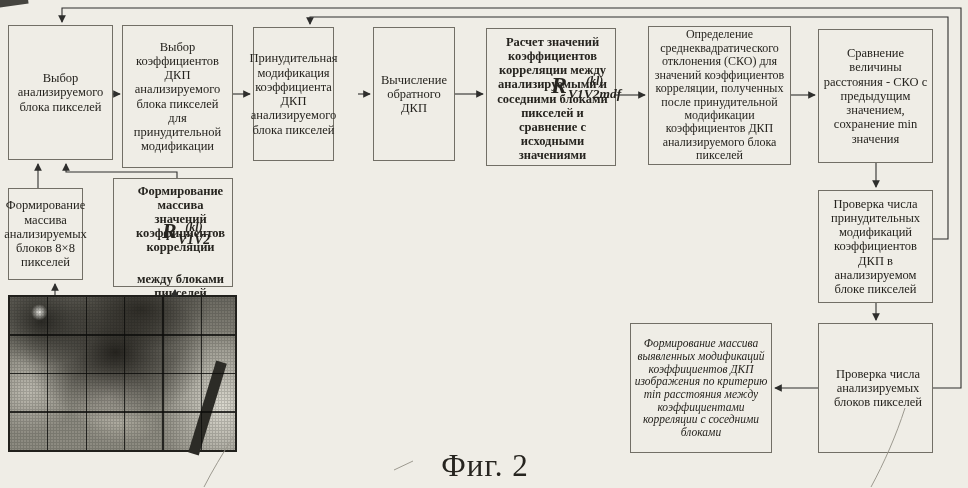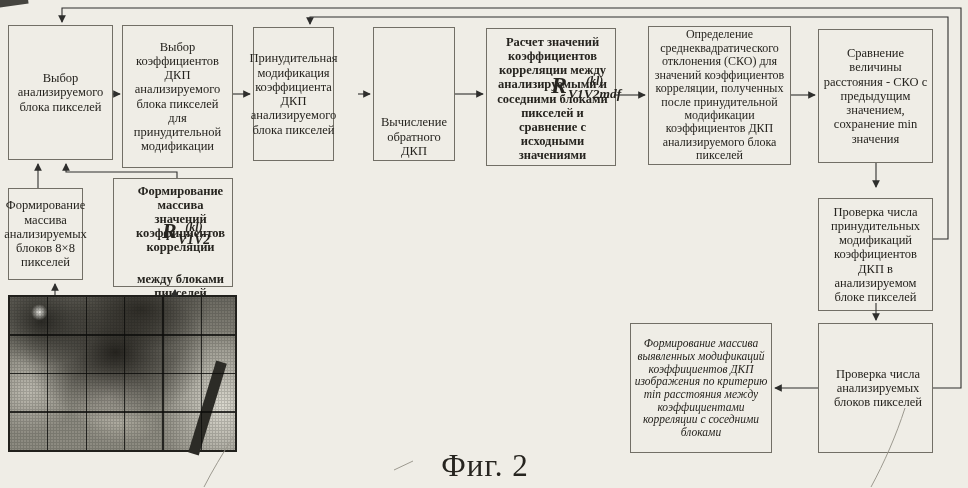--- a/index.html
+++ b/index.html
@@ -77,21 +77,21 @@
   </div>
 
   <div class="blk" style="left:122px; top:25px; width:111px; height:143px;">
     <span>Выбор коэффициентов ДКП анализируемого блока пикселей для принудительной модификации</span>
   </div>
 
   <div class="blk" style="left:253px; top:27px; width:81px; height:134px;">
     <span>Принудительная модификация коэффициента ДКП анализируемого блока пикселей</span>
   </div>
 
-  <div class="blk" style="left:373px; top:27px; width:82px; height:134px;align-items:flex-end;">
+  <div class="blk" style="left:373px; top:27px; width:82px; height:134px;">
     <span>Вычисление обратного ДКП</span>
   </div>
 
   <div class="blk left" style="left:486px; top:28px; width:130px; height:138px; padding:6px 4px 4px 7px; line-height:1.13;">
     <span>Расчет значений коэффициентов корреляции между анализируемыми и соседними блоками пикселей и сравнение с исходными значениями</span>
     <span class="formula" style="left:64px; top:46px;">
       <span class="base">R</span>
       <span class="scripts">
         <span class="sup">(kl)</span>
         <span class="sub">V1V2mdf</span>
@@ -100,21 +100,21 @@
   </div>
 
   <div class="blk" style="left:648px; top:26px; width:143px; height:139px; font-size:12px; line-height:1.12;">
     <span>Определение среднеквадратического отклонения (СКО) для значений коэффициентов корреляции, полученных после принудительной модификации коэффициентов ДКП анализируемого блока пикселей</span>
   </div>
 
   <div class="blk" style="left:818px; top:29px; width:115px; height:134px;">
     <span>Сравнение величины расстояния - СКО с предыдущим значением, сохранение min значения</span>
   </div>
 
-  <div class="blk" style="left:818px; top:198px; width:115px; height:113px;">
+  <div class="blk" style="left:818px; top:190px; width:115px; height:113px;">
     <span>Проверка числа принудительных модификаций коэффициентов ДКП в анализируемом блоке пикселей</span>
   </div>
 
   <div class="blk" style="left:818px; top:323px; width:115px; height:130px;padding-left:8px;">
     <span>Проверка числа анализируемых блоков пикселей</span>
   </div>
 
   <div class="blk" style="left:630px; top:323px; width:142px; height:130px; font-size:11.5px; line-height:1.1;font-style:italic;">
     <span>Формирование массива выявленных модификаций коэффициентов ДКП изображения по критерию min расстояния между коэффициентами корреляции с соседними блоками</span>
   </div>

